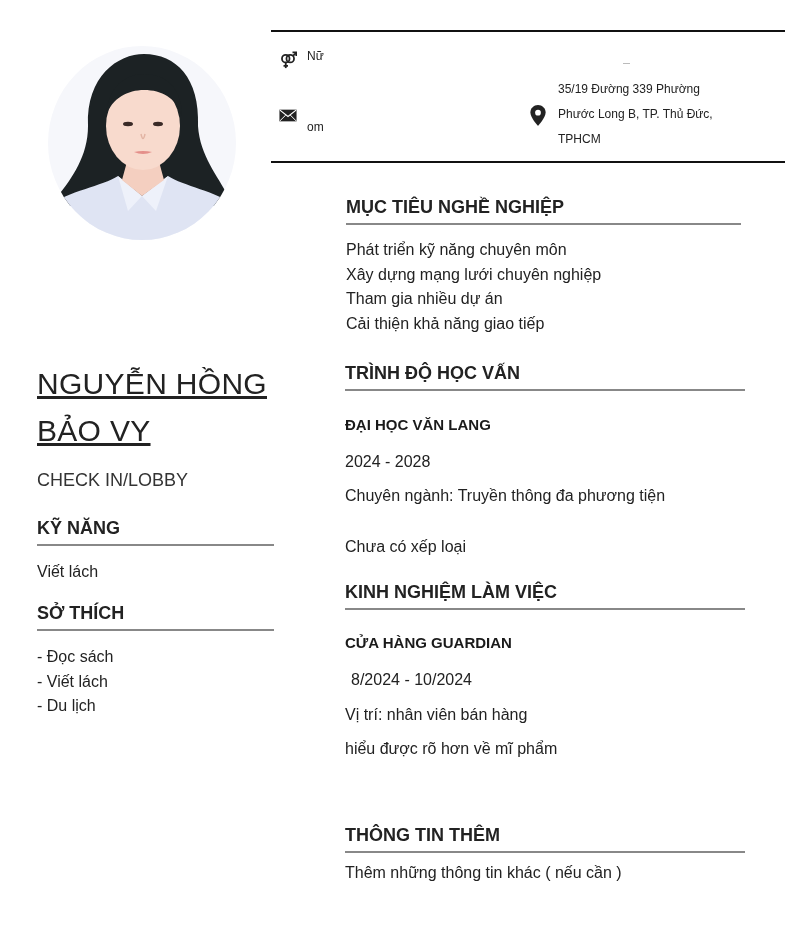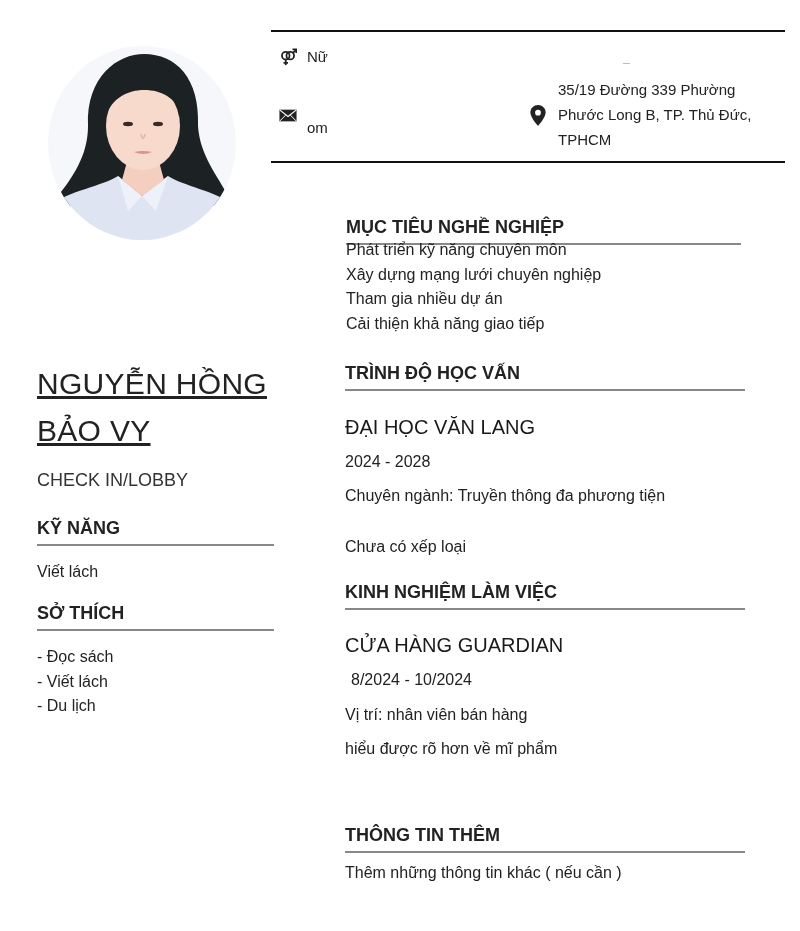--- a/index.html
+++ b/index.html
@@ -15,21 +15,21 @@
     position: absolute; left: 48px; top: 46px; width: 188px; height: 194px;
     border-radius: 50%; overflow: hidden; background: #fff;
   }
   .avatar svg { width: 100%; height: 100%; display: block; }
 
   
   .rule { position: absolute; left: 271px; width: 514px; height: 2px; background: #111; }
   .rule.top { top: 30px; }
   .rule.bottom { top: 161px; }
 
-  .contact-row { position: absolute; display: flex; align-items: center; font-size: 15px; color: #222; }
+  .contact-row { position: absolute; display: flex; align-items: flex-end; font-size: 12px; color: #222; }
   .contact-icon { width: 18px; height: 18px; display: inline-block; margin-right: 10px; }
   .contact-text { line-height: 25px; }
 
   .faint-dash { position: absolute; left: 623px; top: 63px; width: 7px; height: 1px; background: #bbb; }
 
   
   .name {
     position: absolute; left: 37px; top: 360px; width: 240px;
     font-size: 30px; line-height: 47px; font-weight: 400; color: #222;
     letter-spacing: 0.3px;
@@ -38,21 +38,21 @@
   .job-title { position: absolute; left: 37px; top: 470px; font-size: 18px; color: #333; }
 
   .sec-head {
     position: absolute; font-size: 18px; font-weight: 700; color: #222;
     padding-bottom: 5px; border-bottom: 2px solid #888;
   }
   .left-sec { left: 37px; width: 237px; }
   .right-sec { left: 345px; width: 400px; }
 
   .body-text { position: absolute; font-size: 16px; color: #222; line-height: 24.6px; }
-  .bold-text { position: absolute; font-size: 20px; font-weight: 400; color: #1a1a1a; }
+  .bold-text { position: absolute; font-size: 15px; font-weight: 700; color: #1a1a1a; }
 </style>
 </head>
 <body>
 
 <div class="avatar">
   <svg viewBox="0 0 188 194">
     <rect width="188" height="194" fill="#f6f7fb"></rect>
 
     <path d="M40 80 C38 30 70 8 96 8 C128 8 152 32 150 80 C152 110 170 130 180 150 L180 160 L10 160 L10 150 C24 132 40 110 40 80 Z" fill="#1c2224"></path>
 
@@ -132,21 +132,21 @@
   <div>Viết lách</div>
 </div>
 
 <div class="sec-head left-sec" style="top:603px;">SỞ THÍCH</div>
 <div class="body-text" style="left:37px; top:645px;">
   <div>- Đọc sách</div>
   <div>- Viết lách</div>
   <div>- Du lịch</div>
 </div>
 
-<div class="sec-head" style="left:346px; width:395px; top:197px;margin-top:20px;">MỤC TIÊU NGHỀ NGHIỆP</div>
+<div class="sec-head" style="left:346px; width:395px; top:197px;">MỤC TIÊU NGHỀ NGHIỆP</div>
 <div class="body-text" style="left:346px; top:238px;">
   <div>Phát triển kỹ năng chuyên môn</div>
   <div>Xây dựng mạng lưới chuyên nghiệp</div>
   <div>Tham gia nhiều dự án</div>
   <div>Cải thiện khả năng giao tiếp</div>
 </div>
 
 <div class="sec-head right-sec" style="top:363px;">TRÌNH ĐỘ HỌC VẤN</div>
 <div class="bold-text" style="left:345px; top:416px;">ĐẠI HỌC VĂN LANG</div>
 <div class="body-text" style="left:345px; top:450px;">2024 - 2028</div>

